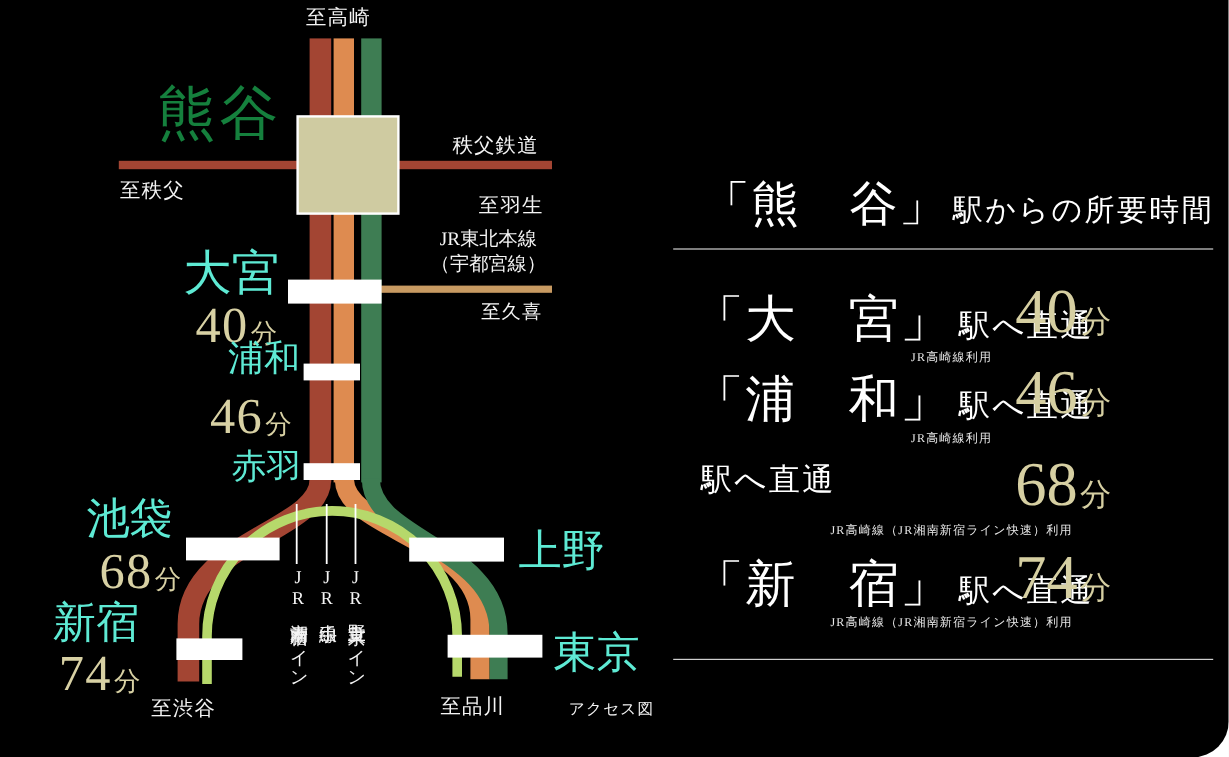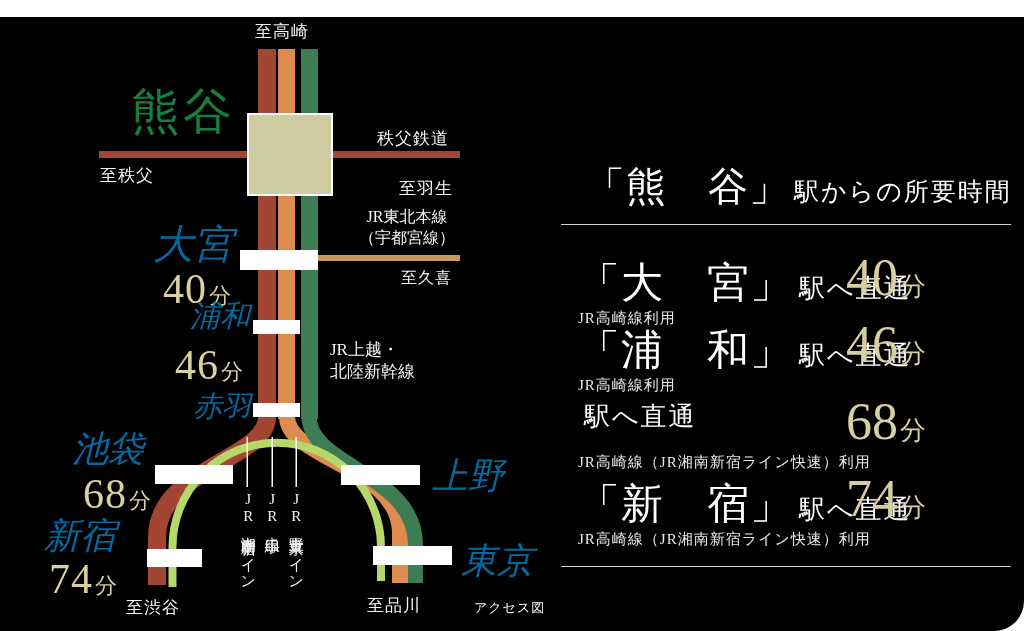--- a/index.html
+++ b/index.html
@@ -1,46 +1,46 @@
 <!DOCTYPE html>
 <html><head>
 <meta charset="utf-8">
 <style>
   html,body{margin:0;padding:0;background:#ffffff;}
   #stage{position:relative;width:1024px;height:631px;background:#ffffff;overflow:hidden;
          font-family:"Liberation Serif","DejaVu Serif",serif;}
-  #canvas{position:absolute;inset:0;background:#000000;border-bottom-right-radius:30px;margin-top:17px;}
+  #canvas{position:absolute;inset:0;background:#000000;border-bottom-right-radius:30px;}
   
   #map{position:absolute;left:0;top:0;width:560px;height:631px;}
   #map-svg{position:absolute;left:0;top:0;}
   .lbl{position:absolute;color:#f4f4f4;white-space:nowrap;line-height:1;}
   .lbl.small{font-size:17px;letter-spacing:1px;}
   .lbl.tiny{font-size:13px;letter-spacing:1px;}
-  .station-big{color:#0369a1;font-style:italic;}
+  .station-big{color:#5eead4;}
   .kumagaya{font-size:49px;letter-spacing:3px;color:#15803d;}
   .time{position:absolute;display:flex;align-items:baseline;color:#D8D1A4;}
   .time .num{font-size:42px;letter-spacing:1px;}
   .time .unit{font-size:22px;margin-left:2px;}
   .two-line{line-height:1.3;white-space:nowrap;font-family:Liberation Serif, serif;}
   .vlabel{position:absolute;writing-mode:vertical-rl;text-orientation:upright;
           color:#f4f4f4;font-size:15px;letter-spacing:1px;line-height:1.15;}
   
   #panel{position:absolute;left:560px;top:0;width:464px;height:631px;}
   .hr{position:absolute;left:1px;width:450px;height:1px;background:#cfcfcf;}
   #panel-header{position:absolute;left:25px;top:142px;display:flex;align-items:baseline;color:#ffffff;}
   #panel-header .hstation{font-size:40px;letter-spacing:1px;}
   #panel-header .hsuffix{font-size:25px;letter-spacing:2px;margin-left:4px;}
   .row{position:absolute;left:18px;width:430px;color:#ffffff;}
   .row-main{position:relative;display:flex;align-items:baseline;height:54px;}
   .row-station{font-size:42px;letter-spacing:1px;}
   .row-suffix{font-size:26px;letter-spacing:2px;margin-left:6px;}
   .row-min{position:absolute;left:268px;top:-7px;display:flex;align-items:baseline;color:#D6CFA2;}
   .row-min .mnum{font-size:52px;}
   .row-min .munit{font-size:26px;margin-left:2px;}
-  .row-note{margin-top:2px;font-size:15px;letter-spacing:1px;color:#e8e8e8;line-height:1;}
+  .row-note{margin-top:2px;font-size:10px;letter-spacing:1px;color:#e8e8e8;line-height:1;text-align:center;}
 </style>
 </head>
 <body>
 
 <div id="stage">
   <div id="canvas">
 
     <div id="map">
 
       <svg id="map-svg" width="560" height="631" viewBox="0 0 560 631">
@@ -89,24 +89,20 @@
 
       <div class="lbl station-big" style="left:153px;top:208px;width:80px;text-align:right;font-size:40px;">大宮</div>
       <div class="time" style="left:163px;top:248px;">
         <span class="num">40</span>
         <span class="unit">分</span>
       </div>
       <div class="lbl station-big" style="left:190px;top:284px;font-size:30px;">浦和</div>
       <div class="time" style="left:175px;top:324px;">
         <span class="num">46</span>
         <span class="unit">分</span>
-      </div>
-      <div class="lbl two-line" style="left:330px;top:322px;font-size:17px;">
-        <span>JR上越・</span><br>
-        <span>北陸新幹線</span>
       </div>
       <div class="lbl station-big" style="left:193px;top:375px;font-size:29px;">赤羽</div>
 
       <div class="lbl station-big" style="left:72px;top:414px;font-size:36px;">池袋</div>
       <div class="time" style="left:83px;top:453px;">
         <span class="num">68</span>
         <span class="unit">分</span>
       </div>
       <div class="lbl station-big" style="left:44px;top:501px;font-size:36px;">新宿</div>
       <div class="time" style="left:49px;top:538px;">

